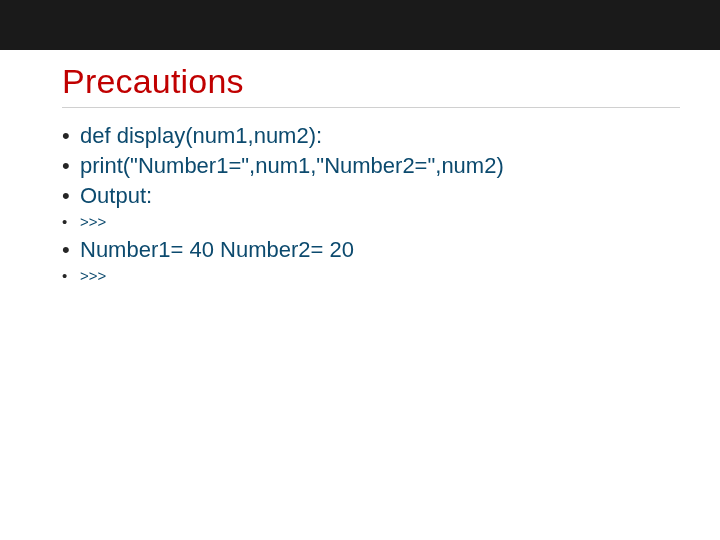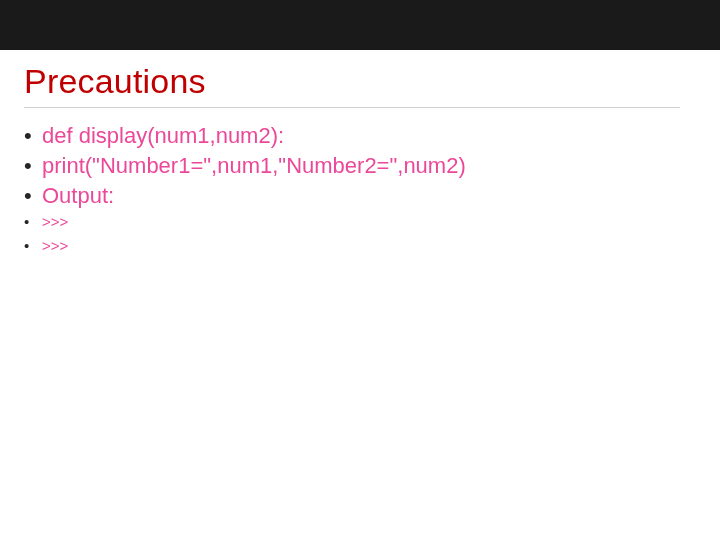--- a/index.html
+++ b/index.html
@@ -10,21 +10,21 @@
     background: #fff;
     font-family: Arial, Helvetica, sans-serif;
     overflow: hidden;
   }
   .topbar {
     width: 100%;
     height: 50px;
     background: #1a1a1a;
   }
   .slide {
-    padding: 12px 40px 0 24px;
+    padding: 12px 40px 0 62px;
     box-sizing: border-box;
   }
   .title {
     color: #c00000;
     font-size: 34px;
     font-weight: 400;
     margin: 0 0 6px 0;
     letter-spacing: 0.2px;
   }
   .divider {
@@ -35,21 +35,21 @@
   ul.block {
     list-style: none;
     margin: 0;
     padding: 0;
   }
   ul.block.gap {
   }
   ul.block > li {
     position: relative;
     padding-left: 18px;
-    color: #ec4899;
+    color: #0c4a6e;
     line-height: 1.28;
   }
   ul.block > li::before {
     content: "•";
     position: absolute;
     left: 0;
     top: 0;
     color: #262626;
   }
   li.large {
@@ -80,16 +80,17 @@
   <hr class="divider">
 
   <ul class="block">
     <li class="large">def display(num1,num2):</li>
     <li class="large indent">    print("Number1=",num1,"Number2=",num2)</li>
   </ul>
 
   <ul class="block gap">
     <li class="large">Output:</li>
     <li class="small">&gt;&gt;&gt;</li>
+    <li class="large">Number1= 40 Number2= 20</li>
     <li class="small">&gt;&gt;&gt;</li>
   </ul>
 
 </div>
 
 </body></html>

